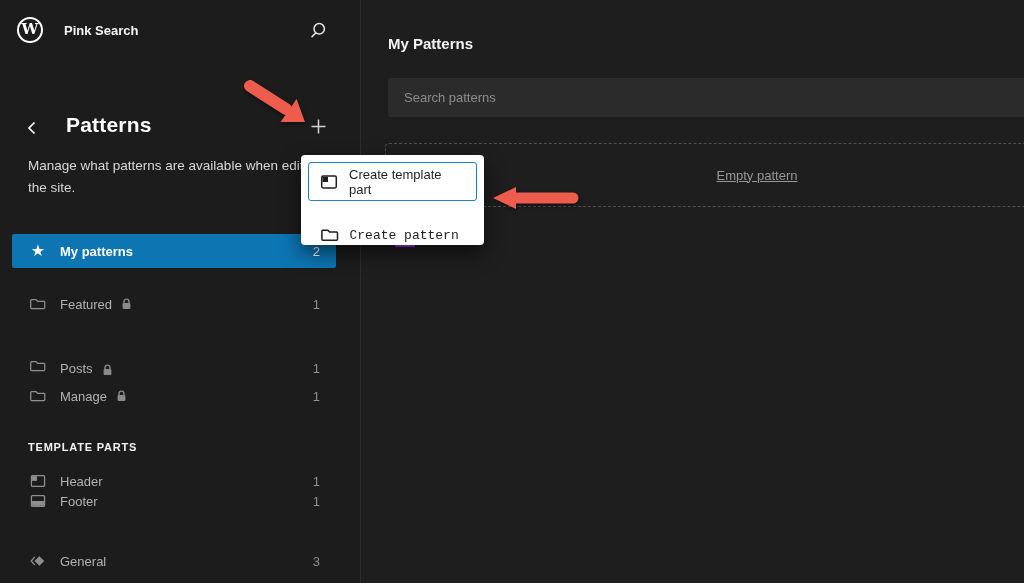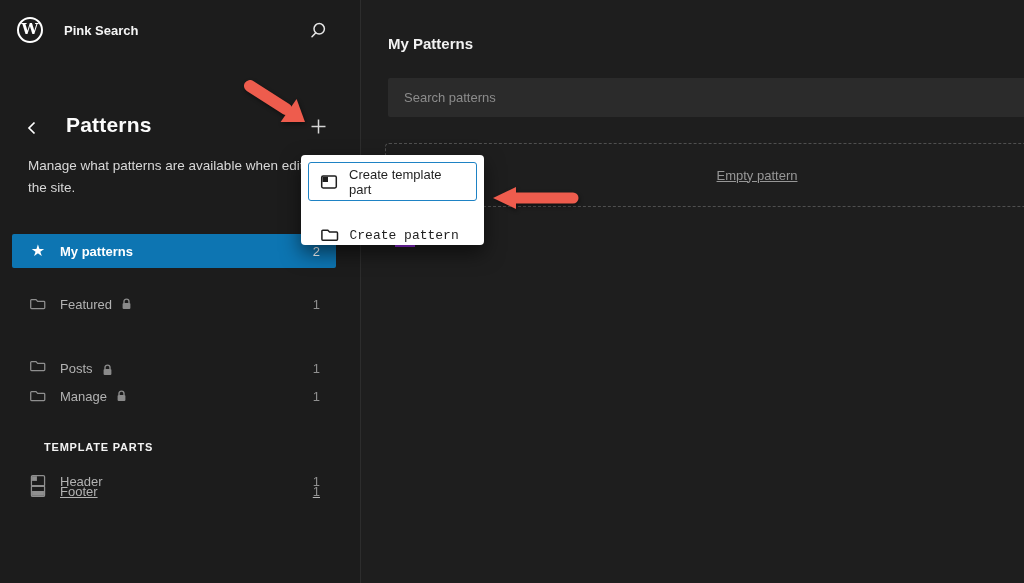--- a/index.html
+++ b/index.html
@@ -30,21 +30,21 @@
   .nav-row{position:absolute;left:12px;width:324px;height:40px;display:flex;align-items:center;padding:0 16px;background:transparent;border:none;cursor:pointer;font-size:13px;color:#b2b2b2;text-align:left;border-radius:2px;}
   .nav-row .row-icon{width:20px;height:20px;display:flex;align-items:center;justify-content:center;color:#8f8f8f;flex:0 0 20px;}
   .nav-row .row-label{margin-left:12px;white-space:nowrap;}
   .nav-row .lock{margin-left:9px;display:flex;align-items:center;color:#8a8a8a;}
   .nav-row .row-count{margin-left:auto;font-size:13px;color:#8f8f8f;}
   .nav-row.selected{background:var(--accent);height:34px;color:#fff;}
   .nav-row.selected .row-icon{color:#fff;}
   .nav-row.selected .row-label{font-weight:600;color:#fff;}
   .nav-row.selected .row-count{color:#fff;}
   .star-glyph{font-size:16px;line-height:1;color:#fff;}
-  .group-heading{position:absolute;left:28px;top:441px;font-size:11px;font-weight:700;letter-spacing:.8px;color:#f3f3f3;margin-left:16px;}
+  .group-heading{position:absolute;left:28px;top:441px;font-size:11px;font-weight:700;letter-spacing:.8px;color:#f3f3f3;}
   
   .main{position:absolute;left:362px;top:0;width:662px;height:583px;background:#1e1e1e;}
   .main-title{position:absolute;left:26px;top:35px;font-size:15px;font-weight:700;color:#f2f2f2;}
   .search-input{position:absolute;left:26px;top:78px;width:746px;height:39px;background:#2b2b2b;border:none;border-radius:2px;color:#ddd;font-size:13px;padding:0 16px;font-family:inherit;outline:none;}
   .search-input::placeholder{color:#8c8c8c;}
   .empty-card{position:absolute;left:23px;top:143px;width:744px;height:64px;border:1px dashed #4f4f4f;border-radius:4px;background:transparent;display:flex;align-items:center;justify-content:center;cursor:pointer;}
   .empty-card span{font-size:13px;color:#979797;text-decoration:underline;}
   .purple-fragment{position:absolute;left:33px;top:245px;width:20px;height:2px;background:var(--purple-fragment);}
   
   .dropdown{position:absolute;left:301px;top:155px;width:183px;height:90px;background:#fff;border-radius:4px;box-shadow:0 8px 20px rgba(0,0,0,.55);padding:7px;z-index:10;}
@@ -157,31 +157,41 @@
       <span class="row-icon">
         <svg width="18" height="18" viewBox="0 0 20 20" fill="none">
             <rect x="2.7" y="4" width="14.6" height="12" rx="1.4" stroke="currentColor" stroke-width="1.4"></rect>
             <path d="M3.4 4.7h5.4v5.2H3.4z" fill="currentColor"></path>
           </svg>
       </span>
       <span class="row-label">Header</span>
       <span class="row-count">1</span>
     </button>
 
-    <button class="nav-row" style="top:471px;text-decoration:underline;">
+    <button class="nav-row" style="top:481px;">
       <span class="row-icon">
         <svg width="18" height="18" viewBox="0 0 20 20" fill="none">
             <rect x="2.7" y="4" width="14.6" height="12" rx="1.4" stroke="currentColor" stroke-width="1.4"></rect>
             <path d="M3.4 10h13.2v5.3H3.4z" fill="currentColor"></path>
           </svg>
       </span>
       <span class="row-label">Footer</span>
       <span class="row-count">1</span>
     </button>
 
+    <button class="nav-row" style="top:541px;">
+      <span class="row-icon">
+        <svg width="18" height="18" viewBox="0 0 20 20" fill="none">
+            <path d="M6.5 5.5 2.5 10l4 4.5" stroke="currentColor" stroke-width="1.4" fill="none"></path>
+            <path d="M11.5 4.6 16.9 10l-5.4 5.4L6.1 10z" fill="currentColor"></path>
+          </svg>
+      </span>
+      <span class="row-label">General</span>
+      <span class="row-count">3</span>
+    </button>
   </div>
 
   <div class="main">
     <div class="main-title">My Patterns</div>
     <input class="search-input" type="text" placeholder="Search patterns" style="">
     <button class="empty-card">
       <span>Empty pattern</span>
     </button>
     <div class="purple-fragment"></div>
   </div>

